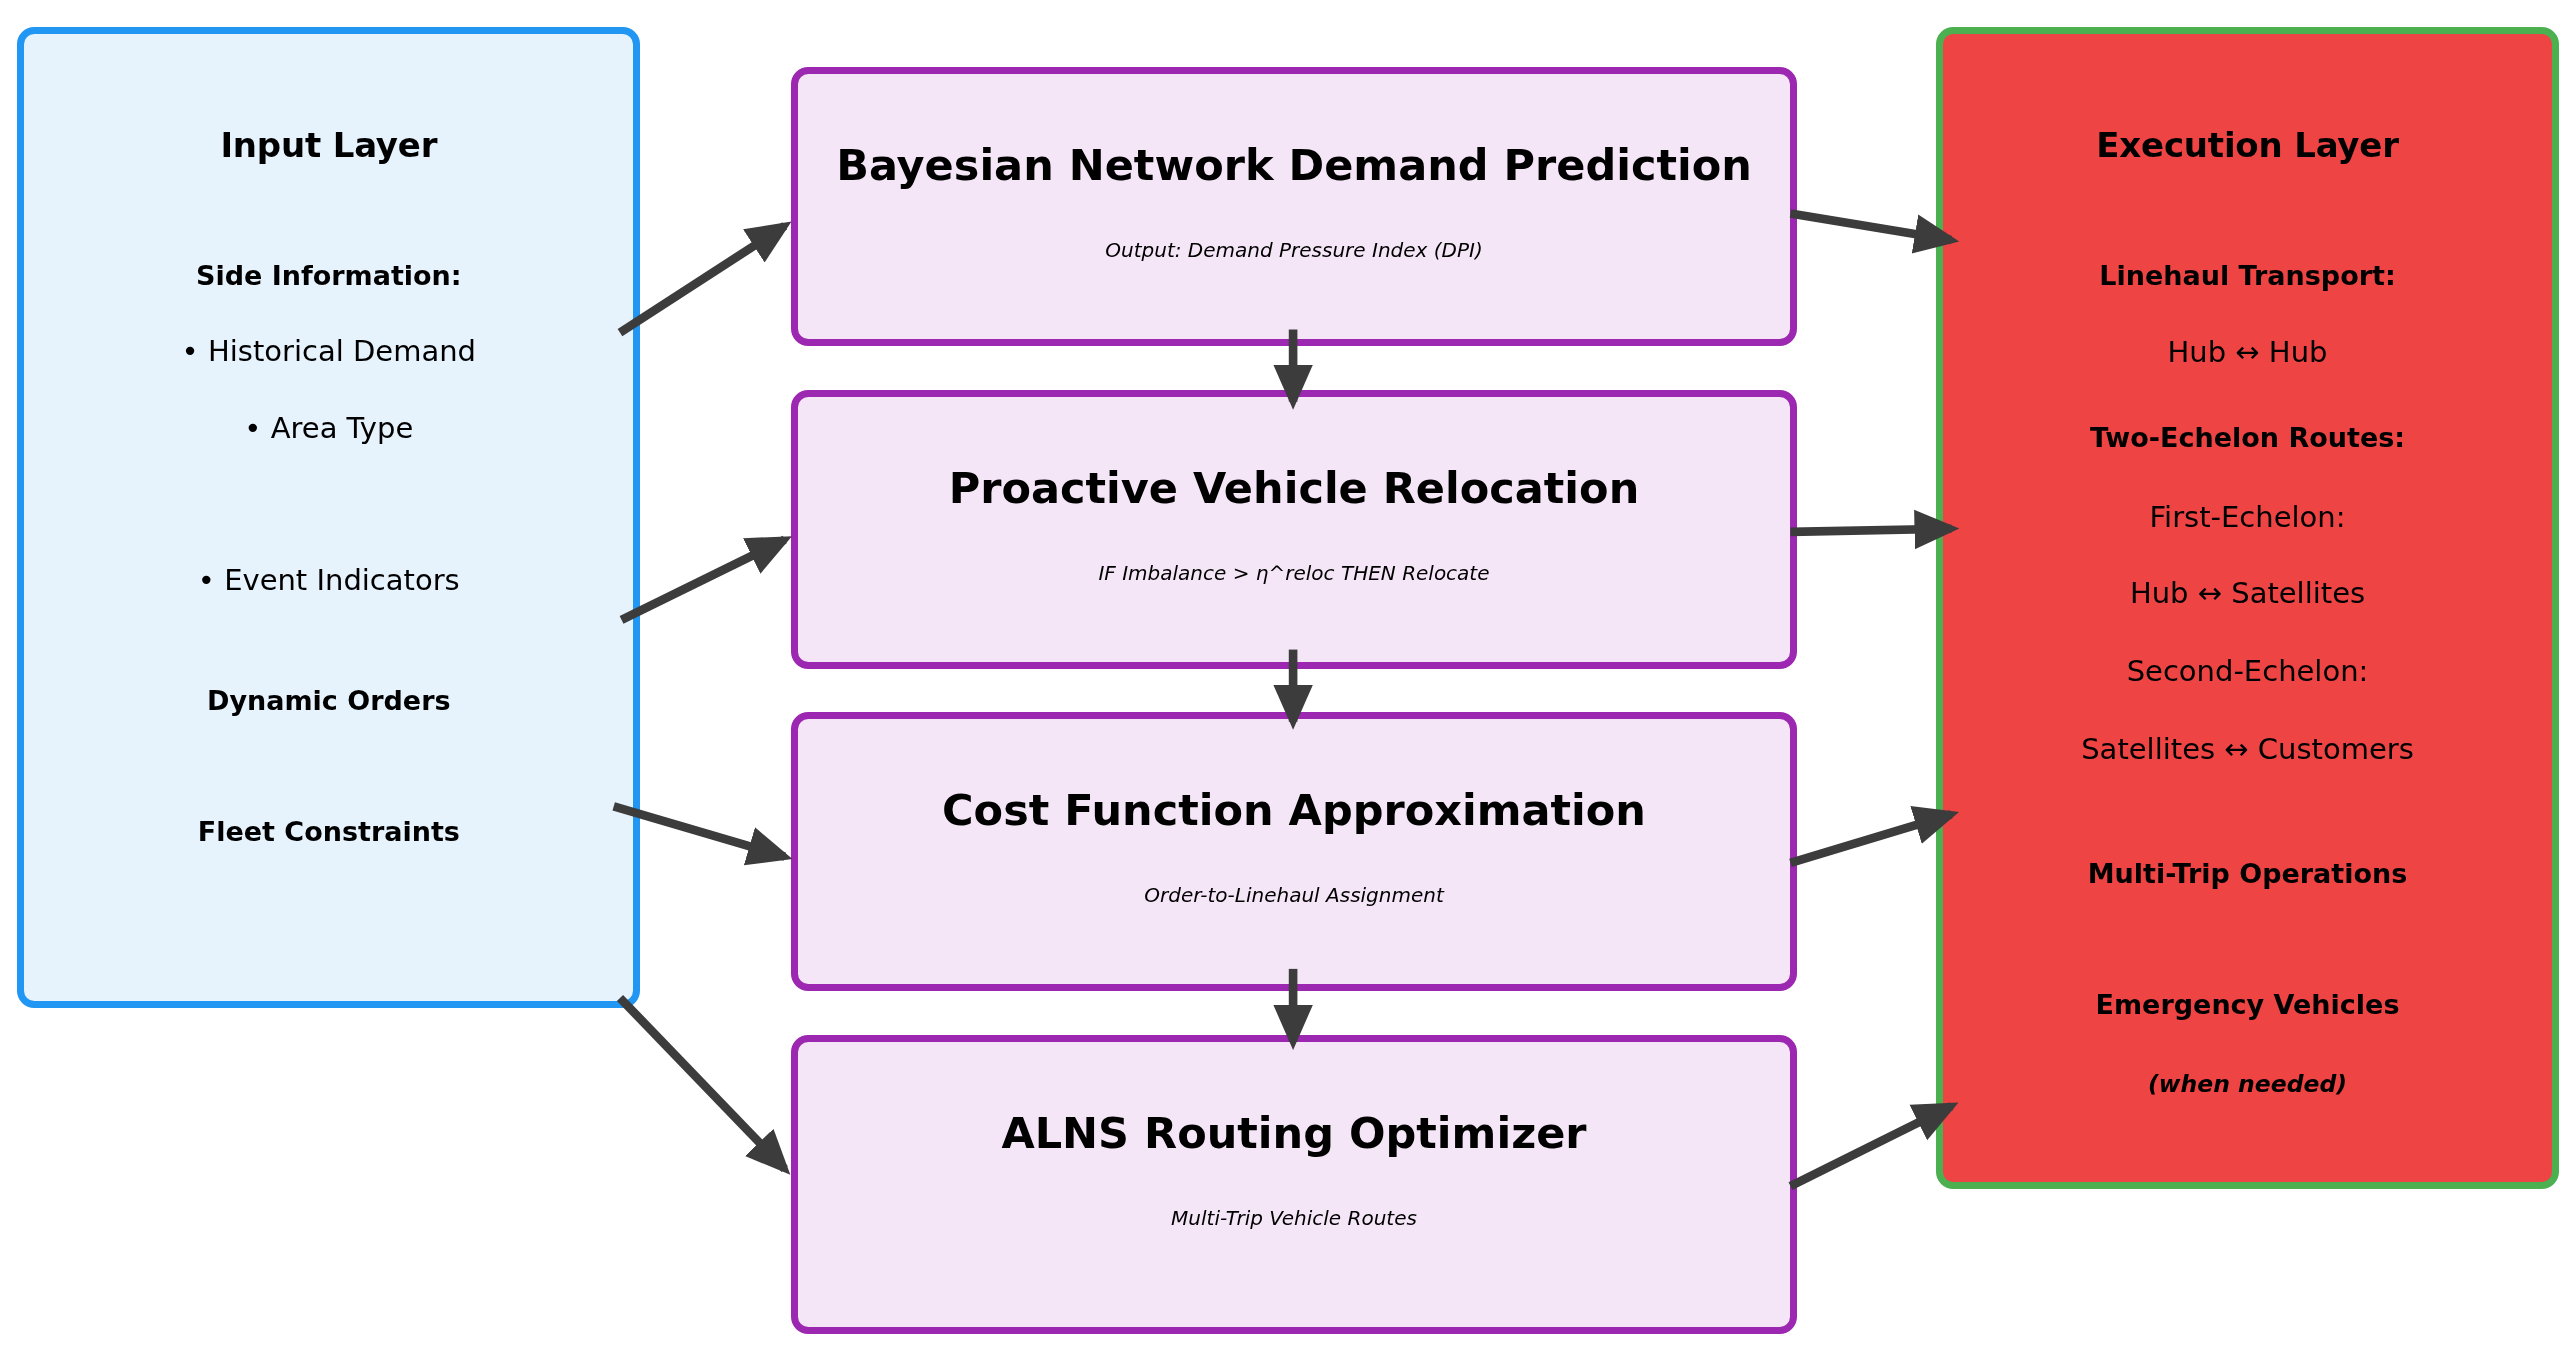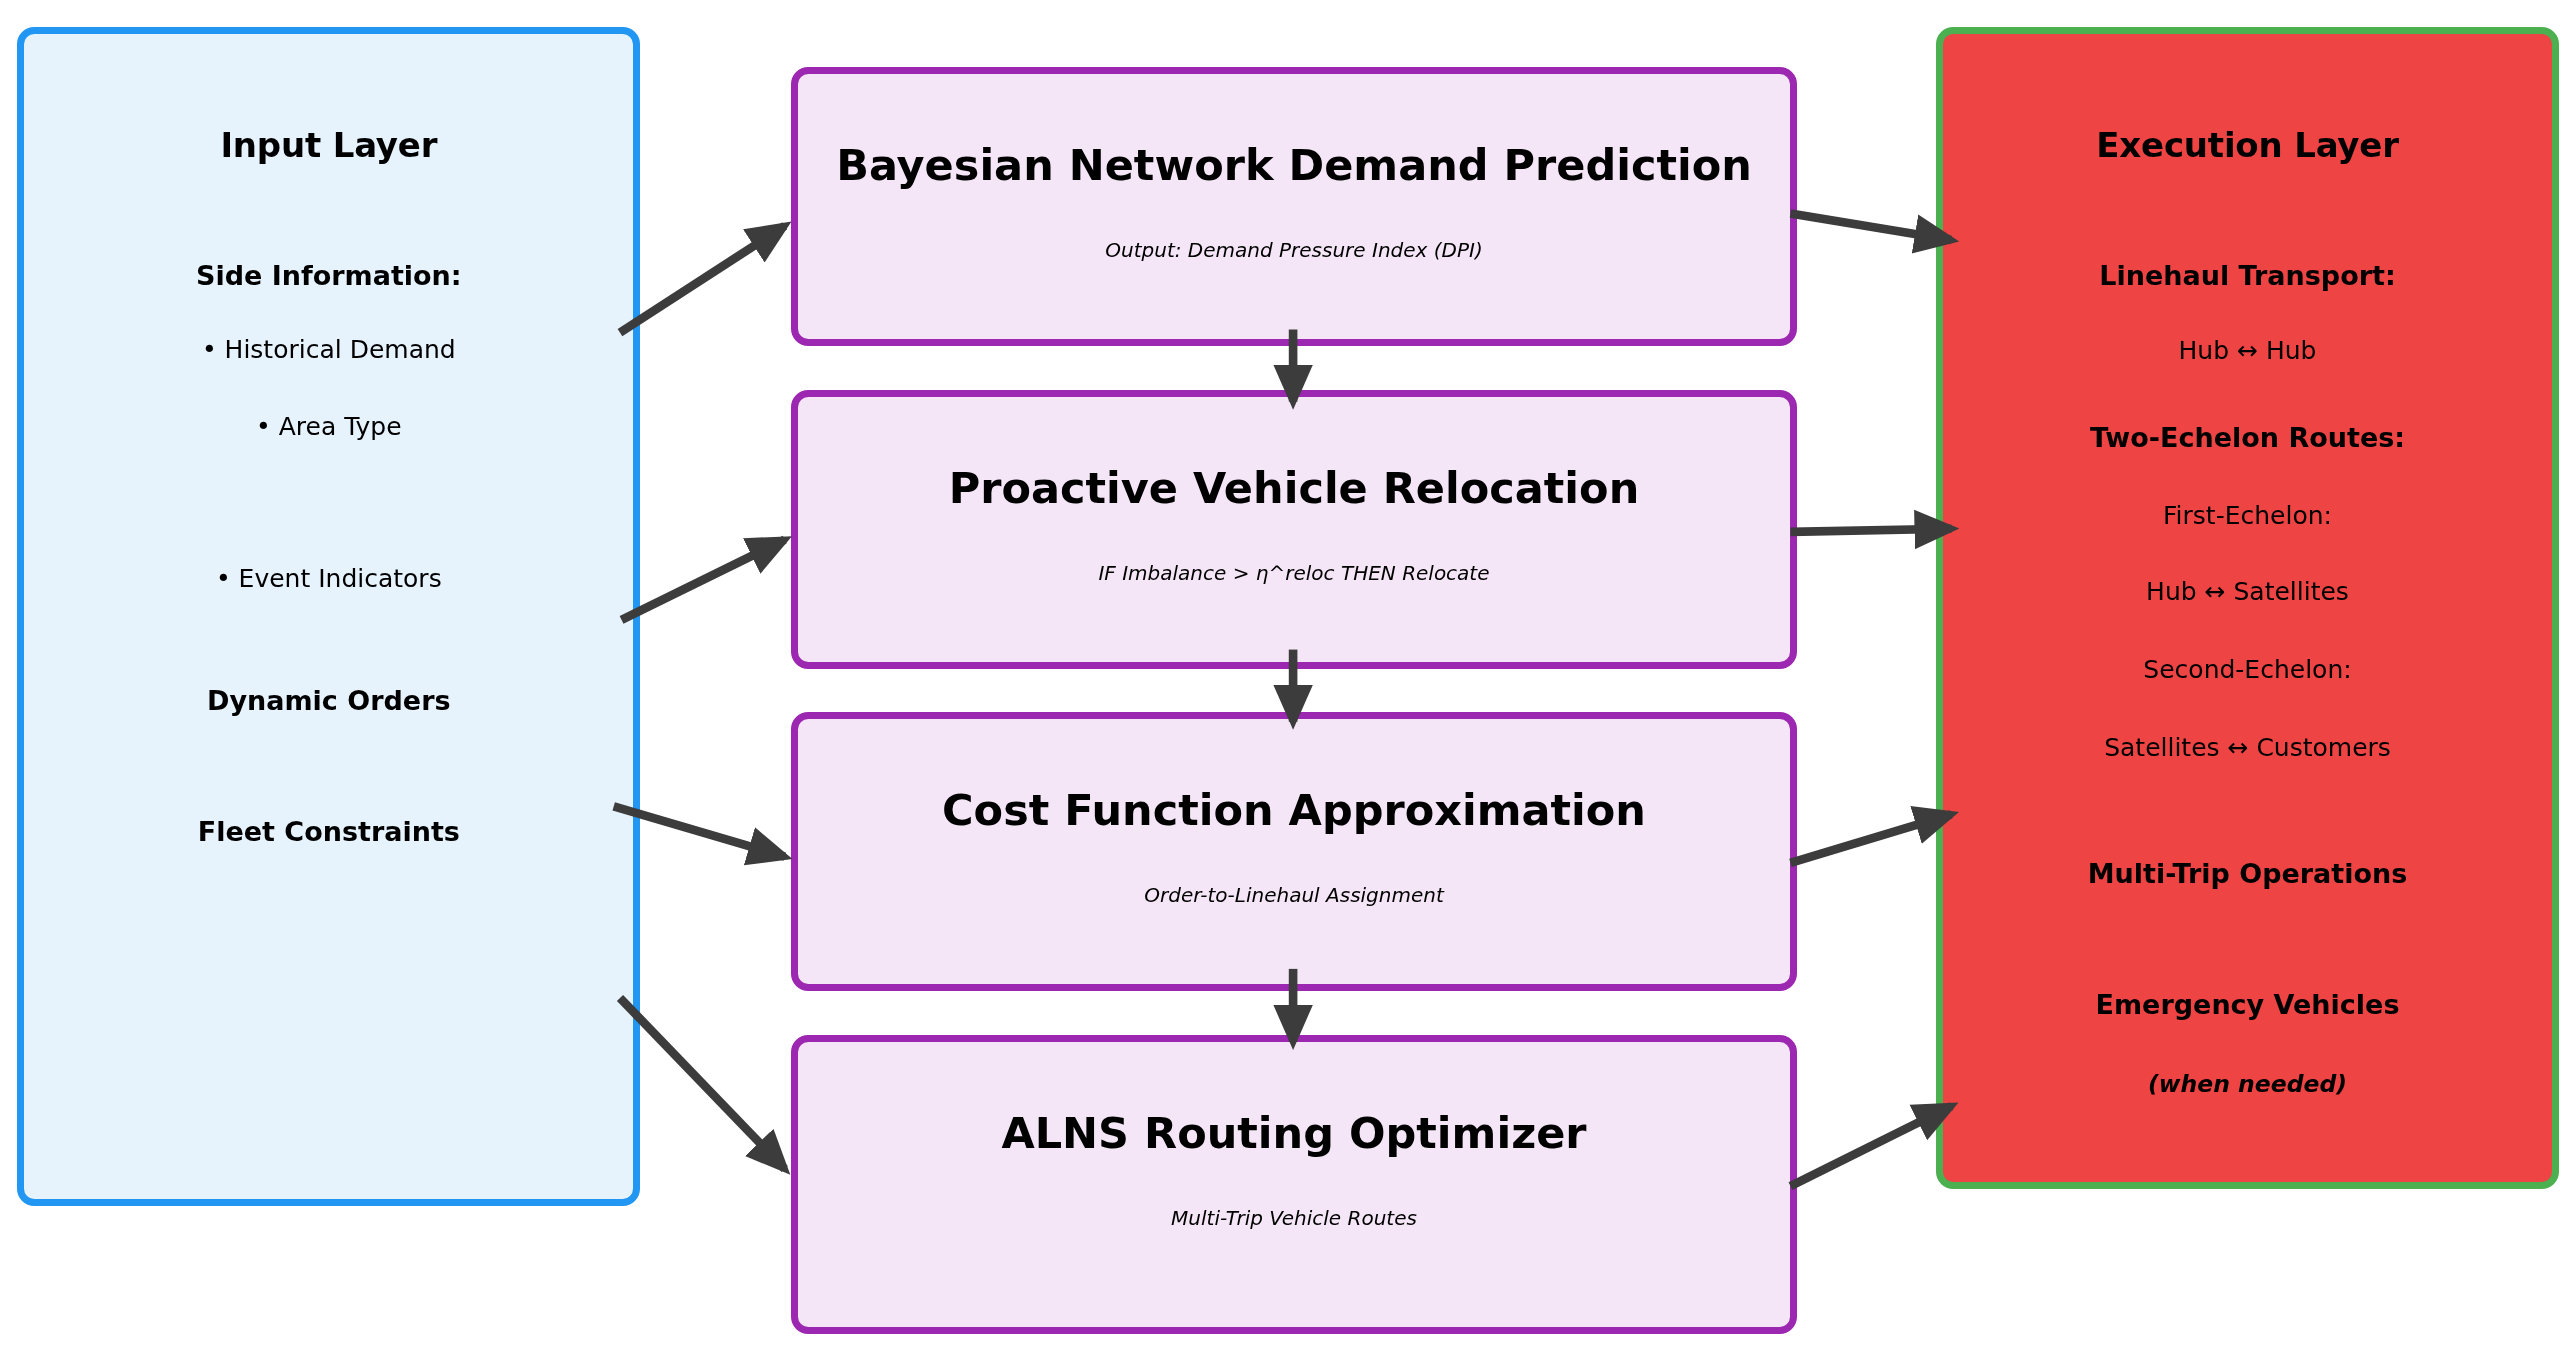--- a/index.html
+++ b/index.html
@@ -37,21 +37,21 @@
   .panel {
     position: absolute;
     box-sizing: border-box;
     border-radius: 17.3px;
     z-index: 2;
   }
   .panel-input {
     left: 17.3px;
     top: 27px;
     width: 623px;
-    height: 1179px;
+    height: 981px;
     background: #e6f2fc;
     border: 7px solid #2196f3;
   }
   .panel-exec {
     left: 1936px;
     top: 27px;
     width: 623px;
     height: 1162px;
     background: #ef4444;
     border: 7px solid #4caf50;
@@ -75,21 +75,21 @@
   .panel-line {
     line-height: 1;
     white-space: nowrap;
   }
   .panel-line.bold {
     font-weight: bold;
     font-size: 27px;
   }
   .panel-line.normal {
     font-weight: normal;
-    font-size: 25px;
+    font-size: 29px;
   }
   .panel-line.italic {
     font-style: italic;
     font-weight: bold;
     font-size: 23.5px;
   }
 
   
   .pbox {
     position: absolute;

